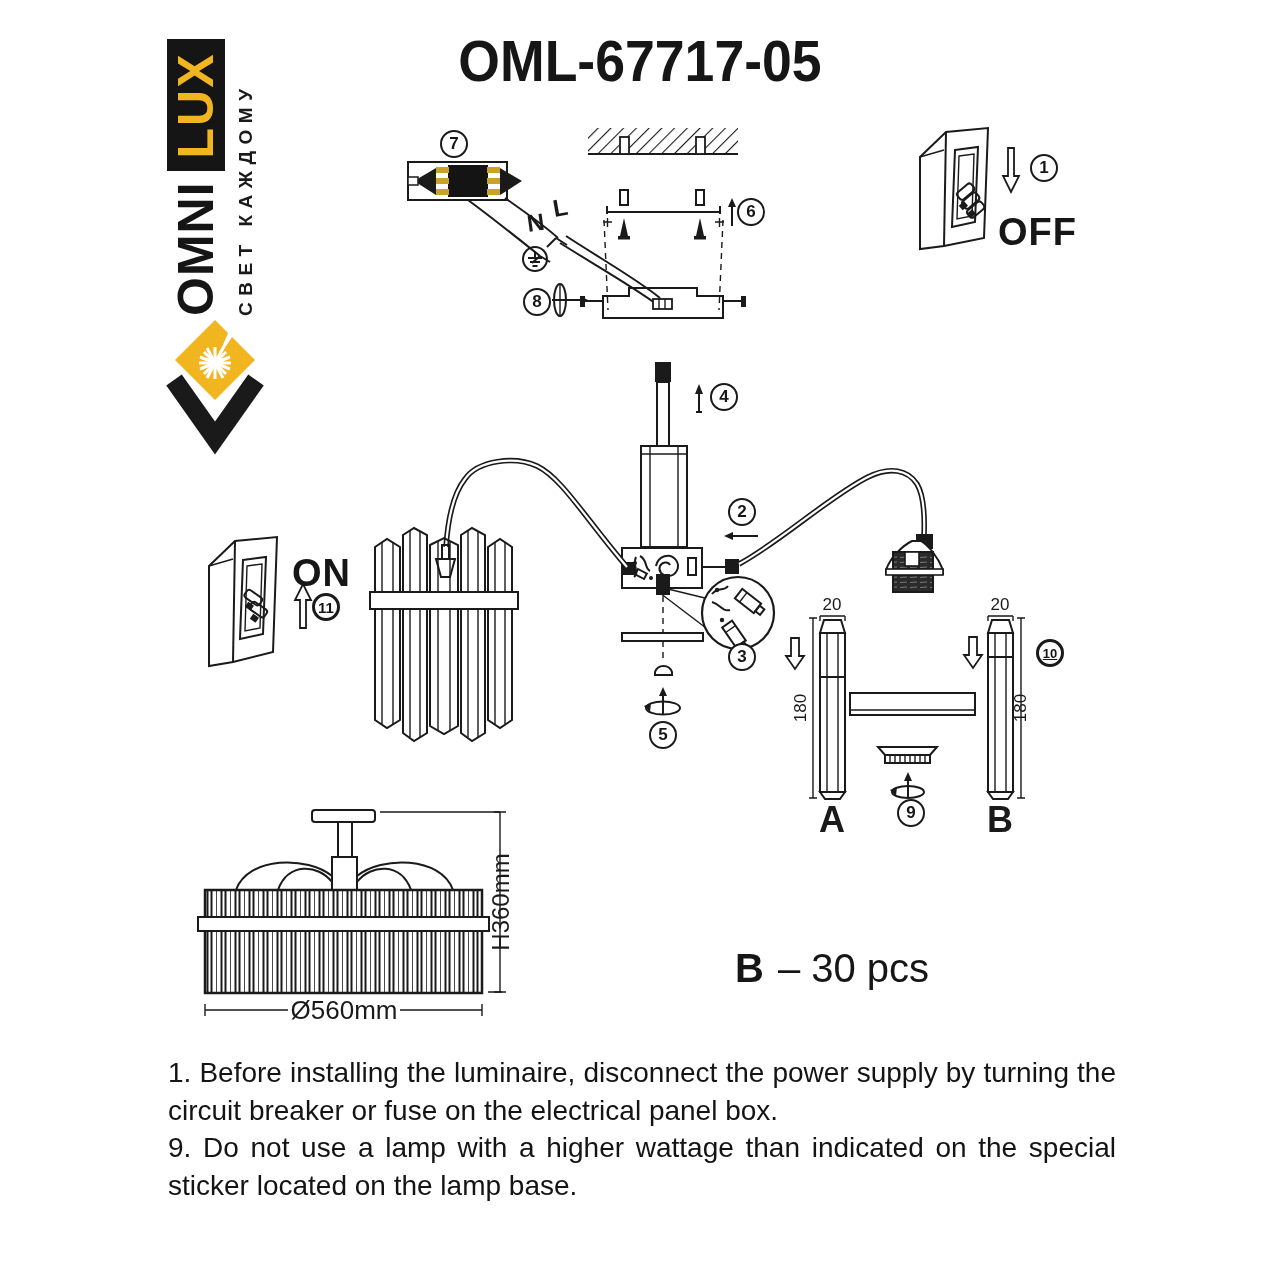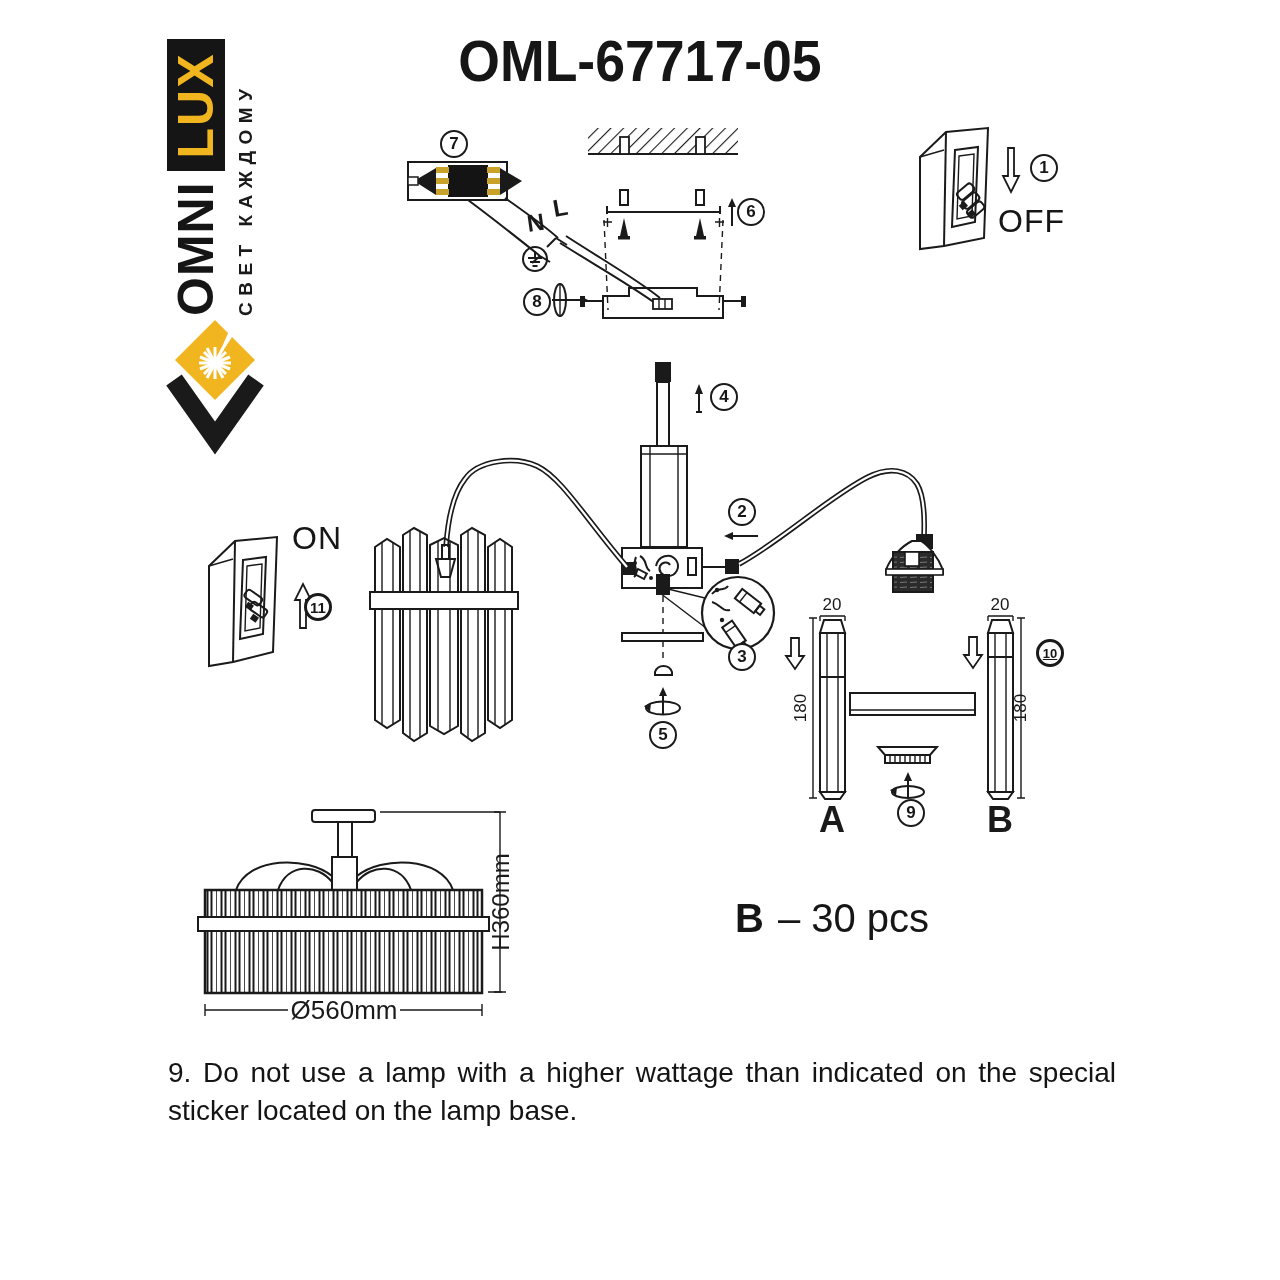--- a/index.html
+++ b/index.html
@@ -25,21 +25,21 @@
 
   
   .logo-rot{position:absolute;left:166px;top:14px;width:302px;height:96px;
             transform:rotate(-90deg) translate(-302px,0);transform-origin:0 0;}
   .logo-row{display:flex;align-items:center;height:60px;}
   .logo-omni{font-weight:800;font-size:50px;letter-spacing:1px;color:#151515;line-height:1;}
   .logo-lux{width:132px;height:58px;margin-left:10px;background:#151515;color:#F0B51F;
             font-weight:800;font-size:50px;letter-spacing:2px;display:flex;align-items:center;justify-content:center;line-height:1;}
   .logo-tag{font-size:19px;font-weight:700;letter-spacing:6.5px;margin-top:9px;white-space:nowrap;color:#1a1a1a;}
 
-  .switch-label{position:absolute;font-weight:400;font-size:32px;letter-spacing:1px;}
+  .switch-label{position:absolute;font-weight:700;font-size:38px;letter-spacing:1px;margin-top:8px;}
 
   .qty-row{position:absolute;left:735px;font-size:40px;white-space:nowrap;}
   .qty-row .key{font-weight:700;margin-right:14px;}
   .qty-row .qty{font-weight:400;}
 
   .instructions{position:absolute;left:168px;top:1054px;width:948px;}
   .instructions p{margin:0;font-size:28px;line-height:37.5px;text-align:justify;color:#141414;}
 </style>
 </head>
 <body>
@@ -188,21 +188,21 @@
           <rect x="244" y="593" width="18" height="9" rx="3" class="stroke" stroke-width="1.6"></rect>
         </g>
       <g transform="rotate(35 258 610)">
           <rect x="249" y="605" width="18" height="9" rx="3" class="stroke" stroke-width="1.6"></rect>
         </g>
       <rect x="246" y="603" width="7" height="6" class="fillink" transform="rotate(35 249 606)"></rect>
       <rect x="251" y="615" width="7" height="6" class="fillink" transform="rotate(35 254 618)"></rect>
     </g>
     <path d="M300,628 v-28 h-5 l8,-16 l8,16 h-5 v28 z" class="white" stroke="#1a1a1a" stroke-width="1.8"></path>
   </svg>
-  <div class="switch-label" style="left:292px;top:520px;">ON</div>
+  <div class="switch-label" style="left:292px;top:544px;">ON</div>
 
   <svg style="left:370px;top:352px;width:600px;height:400px;" viewBox="370 352 600 400">
     <defs>
       <pattern id="sockTex" width="10" height="5" patternUnits="userSpaceOnUse">
         <rect width="10" height="5" fill="#2b2b2b"></rect>
         <line x1="0" y1="2.5" x2="7" y2="2" stroke="#777" stroke-width="1"></line>
       </pattern>
     </defs>
 
     <g>
@@ -400,23 +400,24 @@
   <div class="circ" style="left:1030px;top:154px;">1</div>
   <div class="circ" style="left:728px;top:498px;">2</div>
   <div class="circ" style="left:728px;top:643px;">3</div>
   <div class="circ" style="left:710px;top:383px;">4</div>
   <div class="circ" style="left:649px;top:721px;">5</div>
   <div class="circ" style="left:737px;top:198px;">6</div>
   <div class="circ" style="left:440px;top:130px;">7</div>
   <div class="circ" style="left:523px;top:288px;">8</div>
   <div class="circ" style="left:897px;top:799px;">9</div>
   <div class="circ bold" style="left:1036px;top:639px;font-size:13px;text-decoration:underline;">10</div>
-  <div class="circ bold" style="left:304px;top:593px;font-size:15px;text-align:right;">11</div>
-
-  <div class="qty-row" style="top:896px;">
+  <div class="circ bold" style="left:312px;top:593px;font-size:15px;text-align:right;">11</div>
+
+  <div class="qty-row" style="top:946px;">
     <span class="key">B</span><span class="qty">– 30 pcs</span>
   </div>
 
   <div class="instructions">
+    <p>1. Before installing the luminaire, disconnect the power supply by turning the circuit breaker or fuse on the electrical panel box.</p>
     <p>9. Do not use a lamp with a higher wattage than indicated on the special sticker located on the lamp base.</p>
   </div>
 
 </div>
 
 </body></html>

